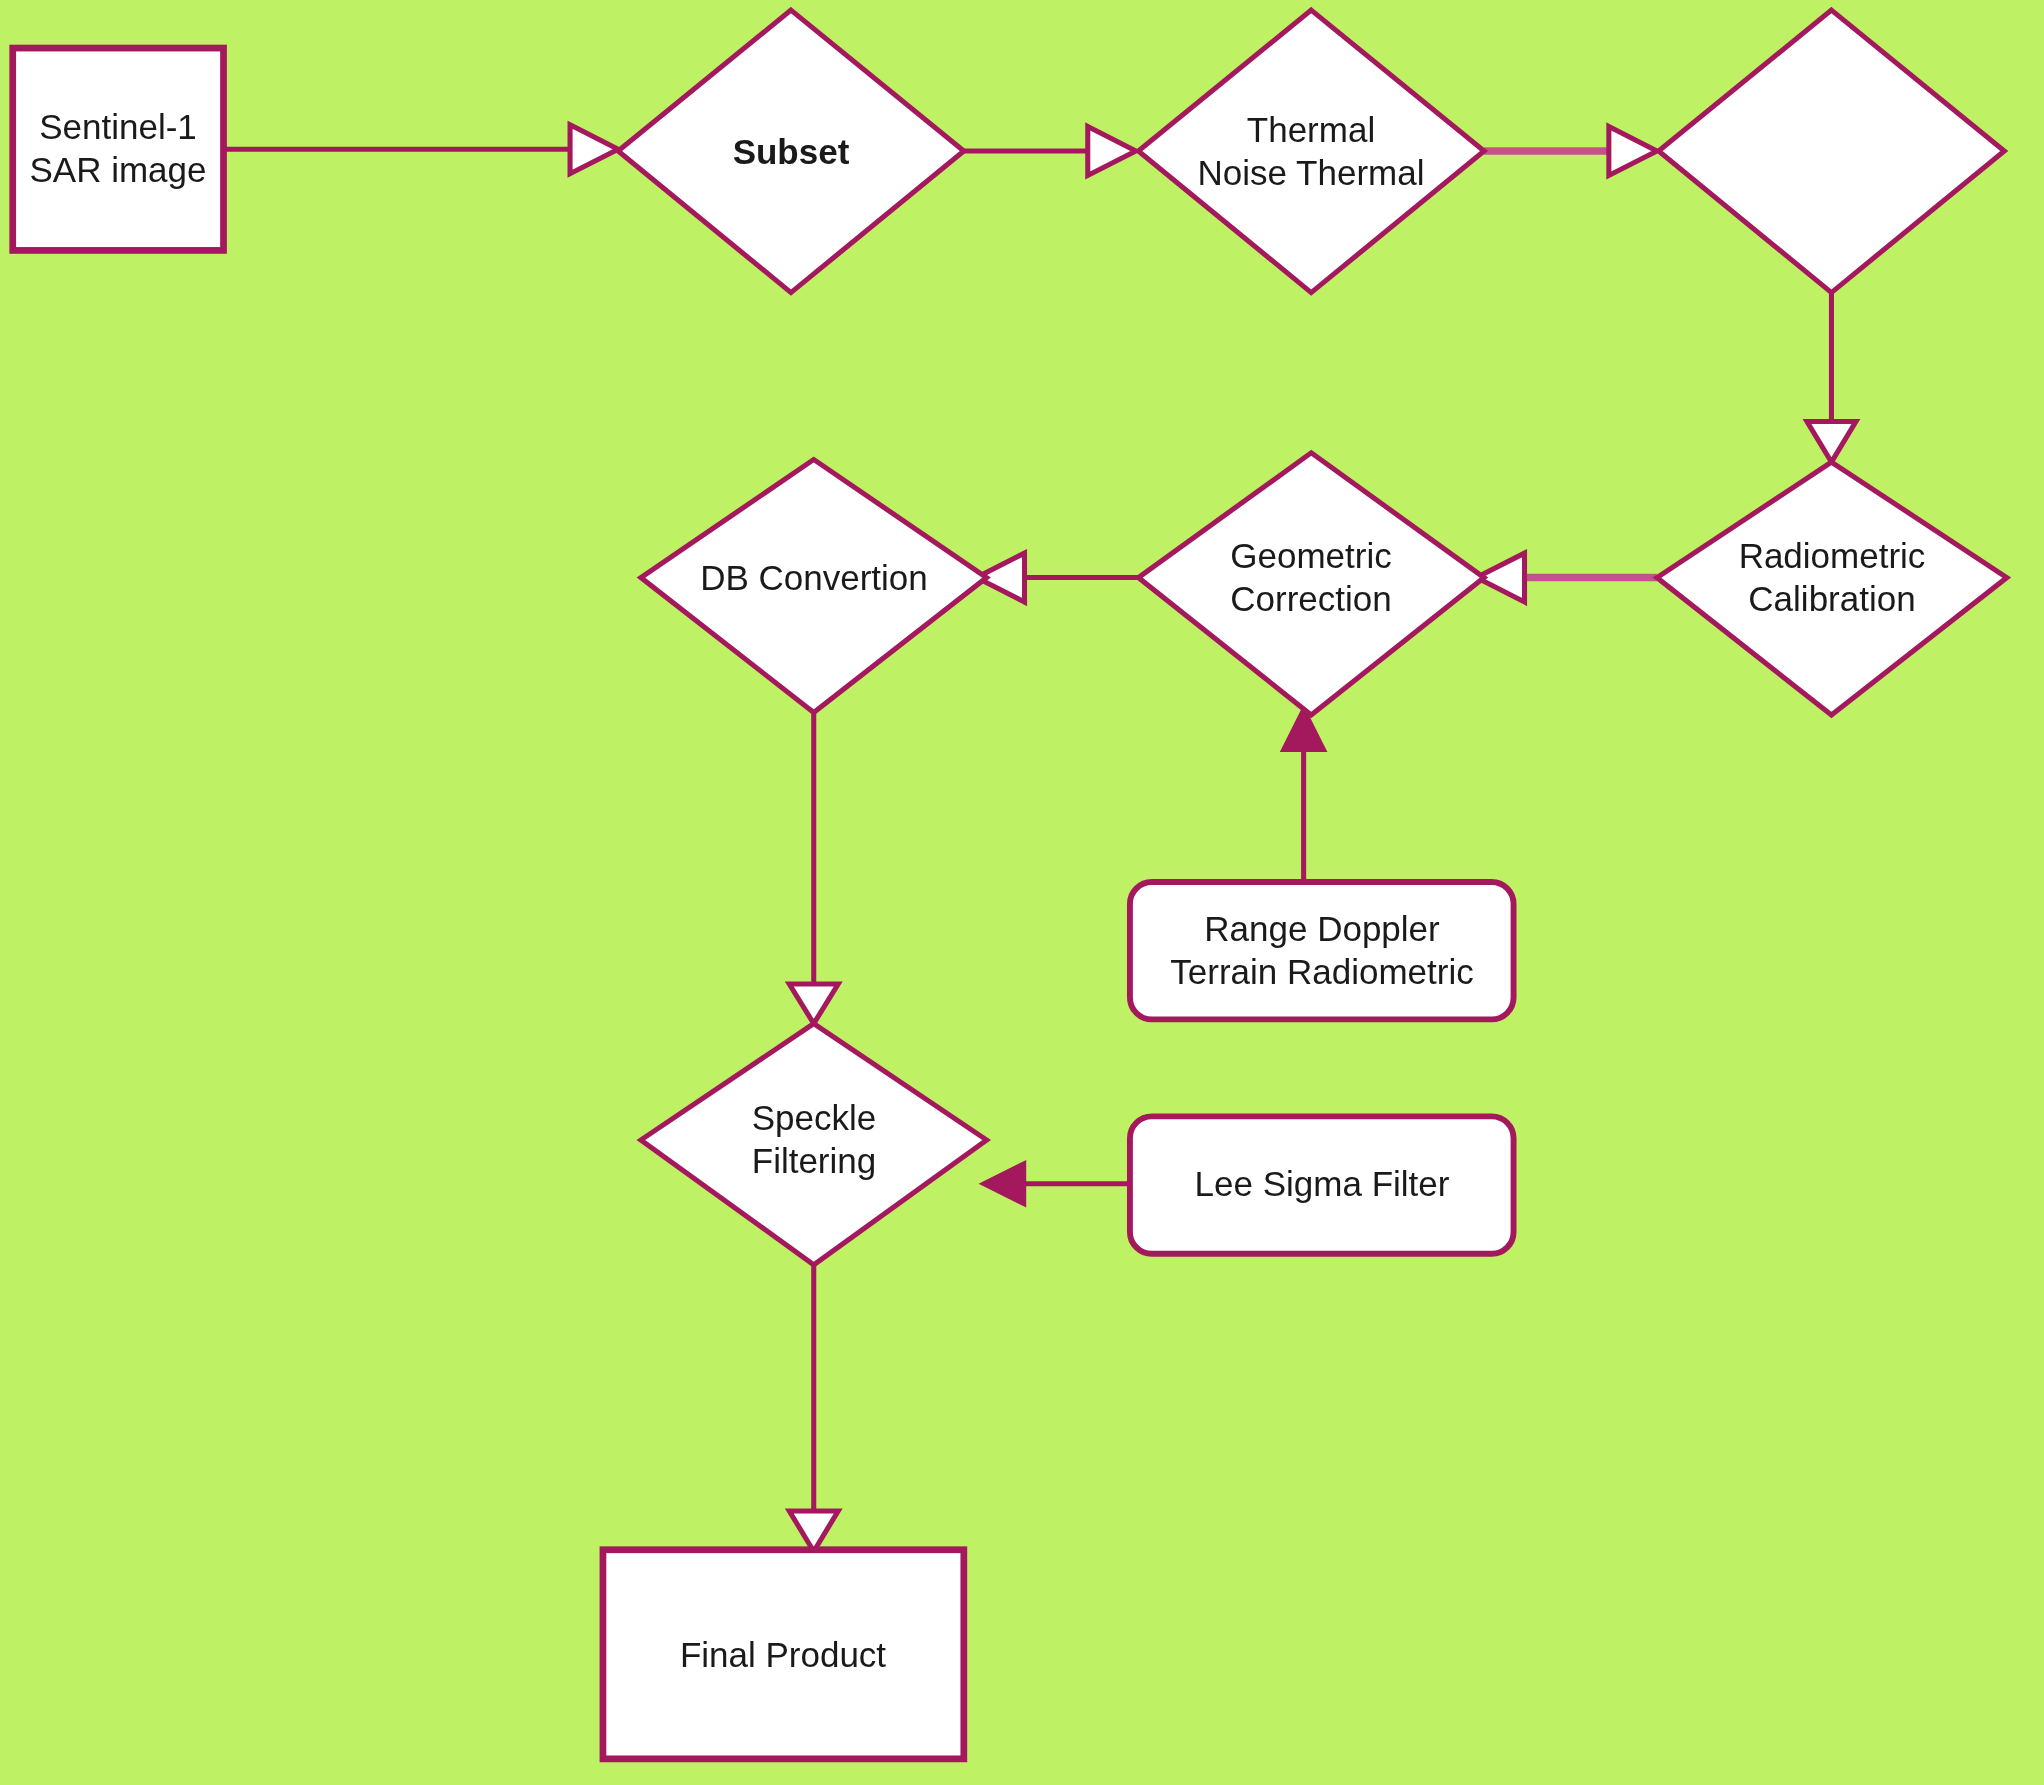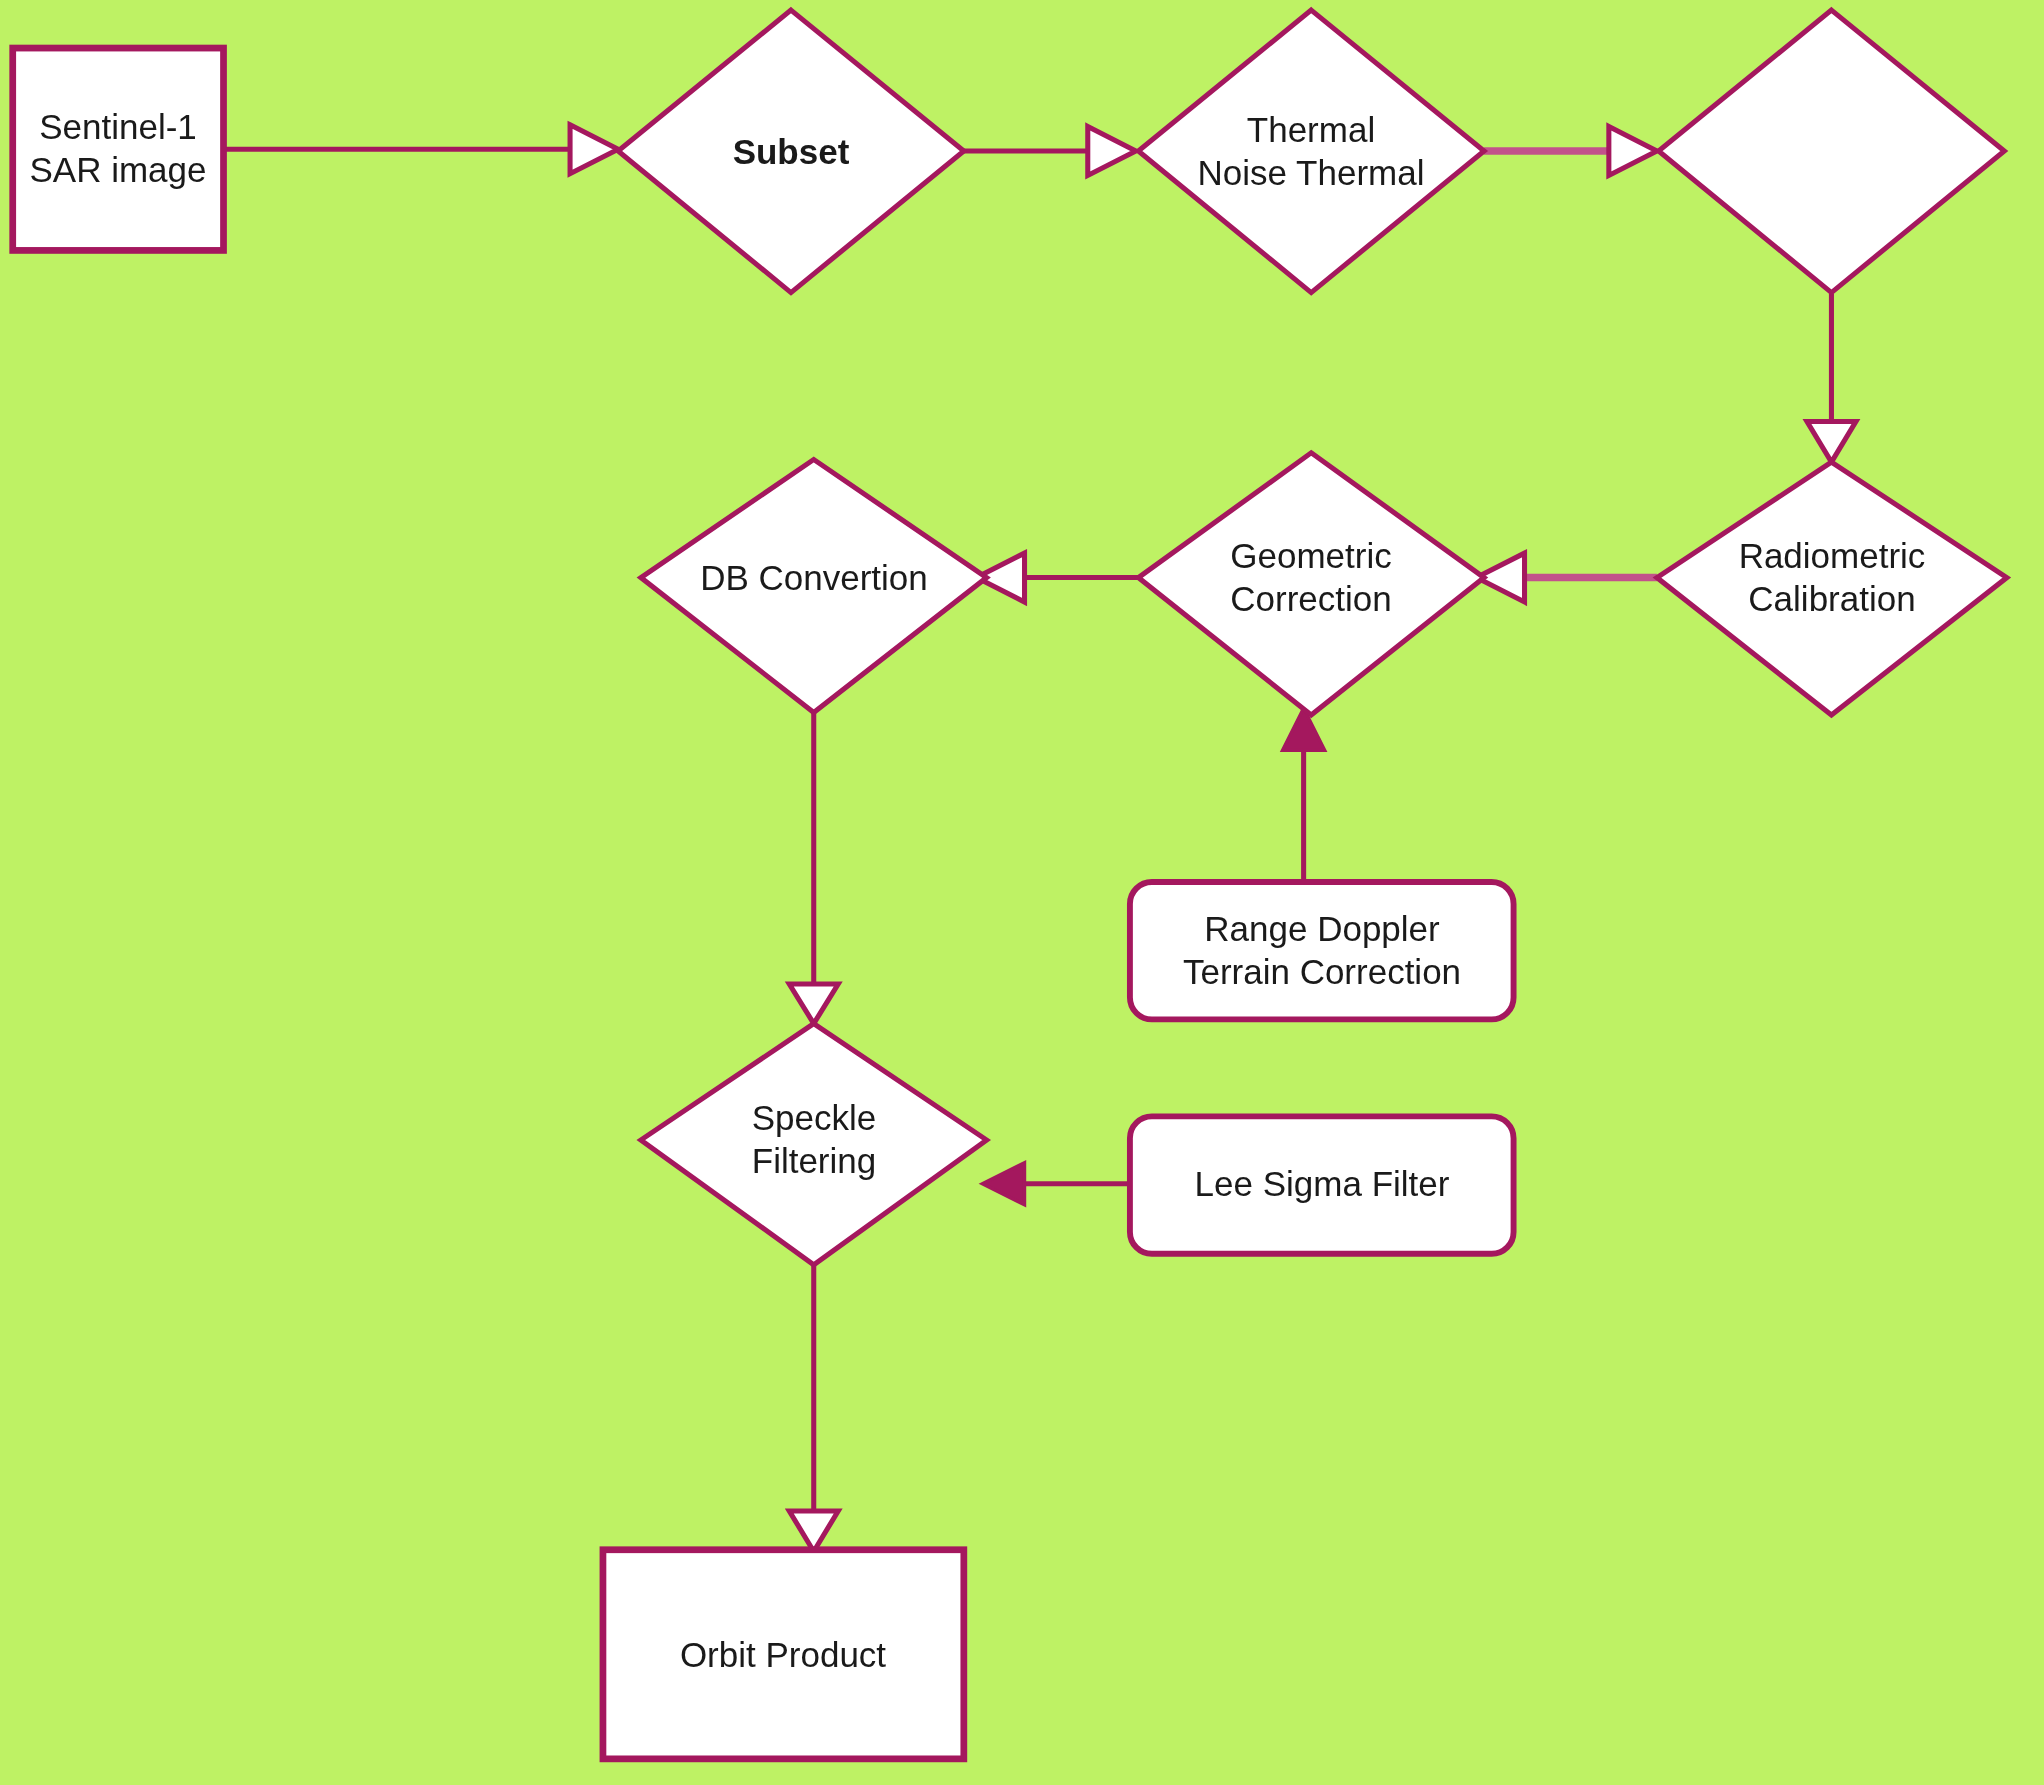--- a/index.html
+++ b/index.html
@@ -135,23 +135,23 @@
 
   <div class="node-label" style="left:1832px; top:578px;">Radiometric
 Calibration</div>
 
   <div class="node-label" style="left:1311px; top:578px;">Geometric
 Correction</div>
 
   <div class="node-label" style="left:814px;  top:578px;">DB Convertion</div>
 
   <div class="node-label" style="left:1322px; top:951px;">Range Doppler
-Terrain Correction</div>
+Terrain Radiometric</div>
 
   <div class="node-label" style="left:814px;  top:1140px;">Speckle
 Filtering</div>
 
   <div class="node-label" style="left:1322px; top:1184px;">Lee Sigma Filter</div>
 
-  <div class="node-label" style="left:783px;  top:1655px;">Orbit Product</div>
+  <div class="node-label" style="left:783px;  top:1655px;">Final Product</div>
 
 </div>
 
 
 </body></html>

